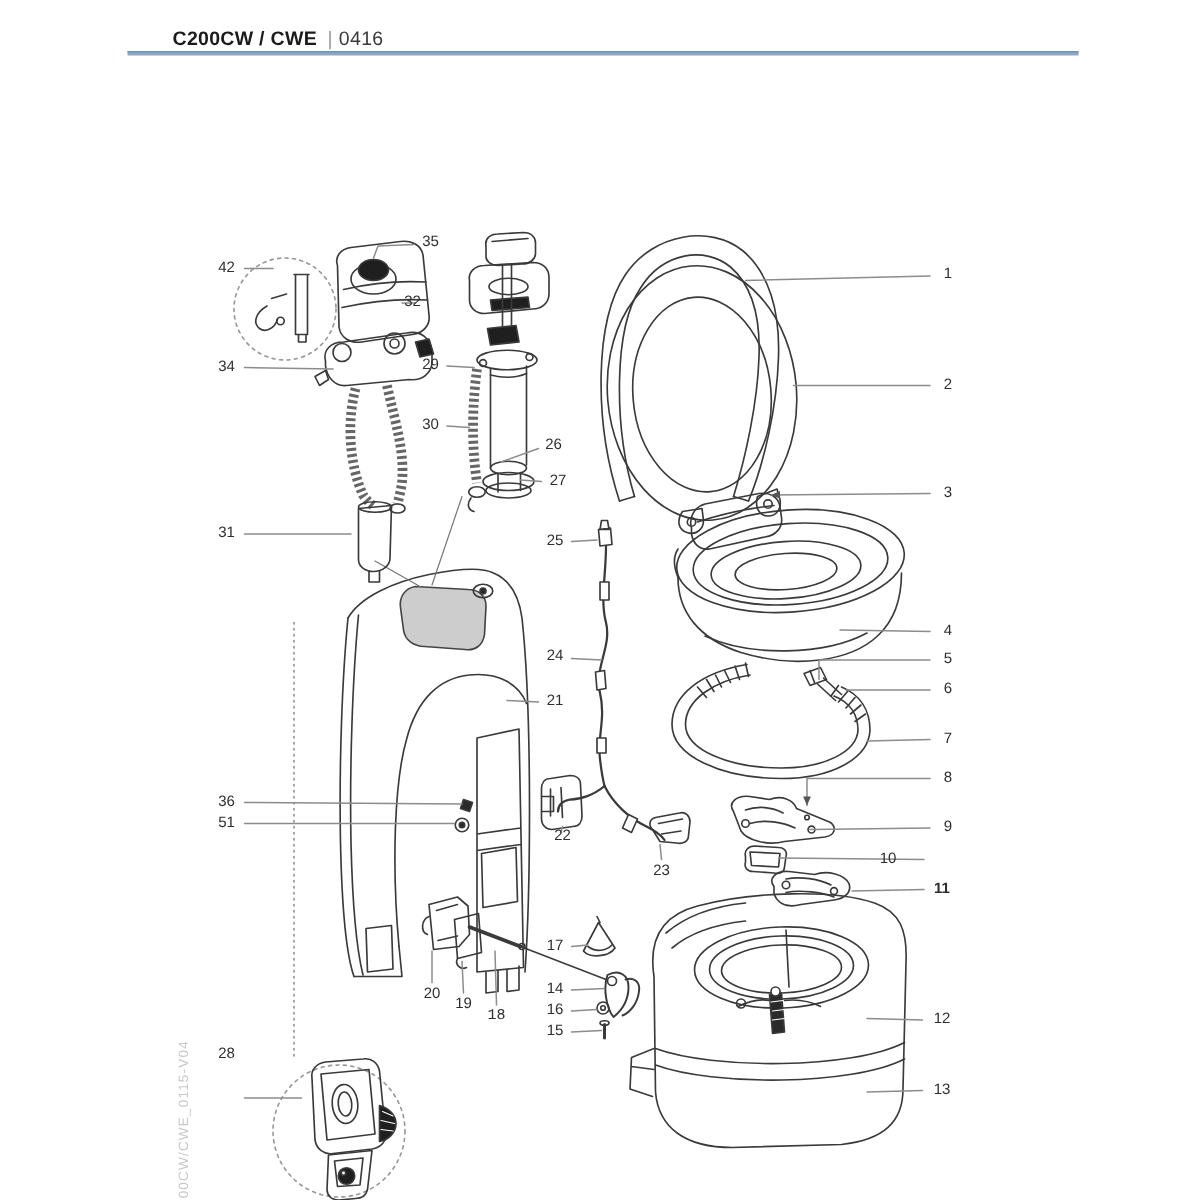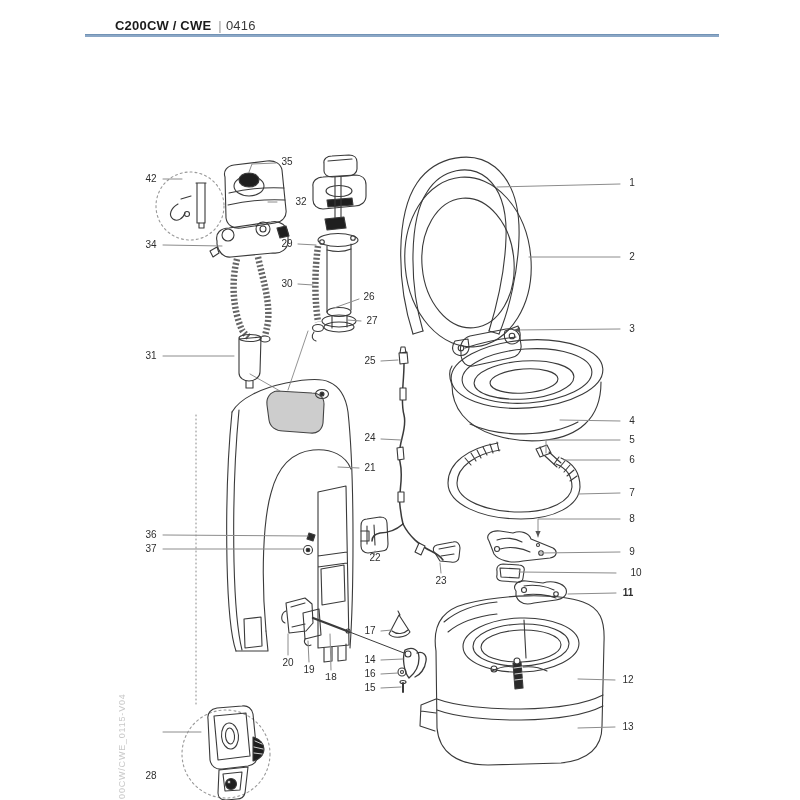--- a/index.html
+++ b/index.html
@@ -276,44 +276,44 @@
   <div id="callout-layer">
       <div class="callout" style="left: 632px; top: 183px;">1</div>
       <div class="callout" style="left: 632px; top: 257px;">2</div>
       <div class="callout" style="left: 632px; top: 329px;">3</div>
       <div class="callout" style="left: 632px; top: 421px;">4</div>
       <div class="callout" style="left: 632px; top: 440px;">5</div>
       <div class="callout" style="left: 632px; top: 460px;">6</div>
       <div class="callout" style="left: 632px; top: 493px;">7</div>
       <div class="callout" style="left: 632px; top: 519px;">8</div>
       <div class="callout" style="left: 632px; top: 552px;">9</div>
-      <div class="callout" style="left: 636px; top: 573px; text-align: right;">10</div>
+      <div class="callout" style="left: 592px; top: 573px; text-align: right;">10</div>
       <div class="callout" style="left: 628px; top: 593px; font-weight: bold;">11</div>
       <div class="callout" style="left: 628px; top: 680px;">12</div>
       <div class="callout" style="left: 628px; top: 727px;">13</div>
       <div class="callout" style="left: 370px; top: 660px;">14</div>
       <div class="callout" style="left: 370px; top: 688px;">15</div>
       <div class="callout" style="left: 370px; top: 674px;">16</div>
       <div class="callout" style="left: 370px; top: 631px;">17</div>
       <div class="callout" style="left: 331px; top: 678px; font-family: Liberation Mono, monospace;">18</div>
       <div class="callout" style="left: 309px; top: 670px;">19</div>
       <div class="callout" style="left: 288px; top: 663px;">20</div>
       <div class="callout" style="left: 370px; top: 468px;">21</div>
       <div class="callout" style="left: 375px; top: 558px;">22</div>
       <div class="callout" style="left: 441px; top: 581px;">23</div>
       <div class="callout" style="left: 370px; top: 438px;">24</div>
       <div class="callout" style="left: 370px; top: 361px;">25</div>
       <div class="callout" style="left: 369px; top: 297px; text-align: center;">26</div>
       <div class="callout" style="left: 372px; top: 321px;">27</div>
-      <div class="callout" style="left: 151px; top: 776px; text-align: center;">28</div>
+      <div class="callout" style="left: 151px; top: 703px; text-align: center;">28</div>
       <div class="callout" style="left: 287px; top: 244px;">29</div>
       <div class="callout" style="left: 287px; top: 284px;">30</div>
       <div class="callout" style="left: 151px; top: 356px;">31</div>
-      <div class="callout" style="left: 301px; top: 202px; text-align: right;">32</div>
+      <div class="callout" style="left: 275px; top: 202px; text-align: right;">32</div>
       <div class="callout" style="left: 151px; top: 179px;">42</div>
       <div class="callout" style="left: 151px; top: 245px;">34</div>
       <div class="callout" style="left: 287px; top: 162px;">35</div>
       <div class="callout" style="left: 151px; top: 535px; text-align: right;">36</div>
-      <div class="callout" style="left: 151px; top: 549px;">37</div>
+      <div class="callout" style="left: 151px; top: 549px;">51</div>
     </div>
 
   <div class="watermark">C200CW/CWE_0115-V04</div>
 </div>
 
 </body></html>

